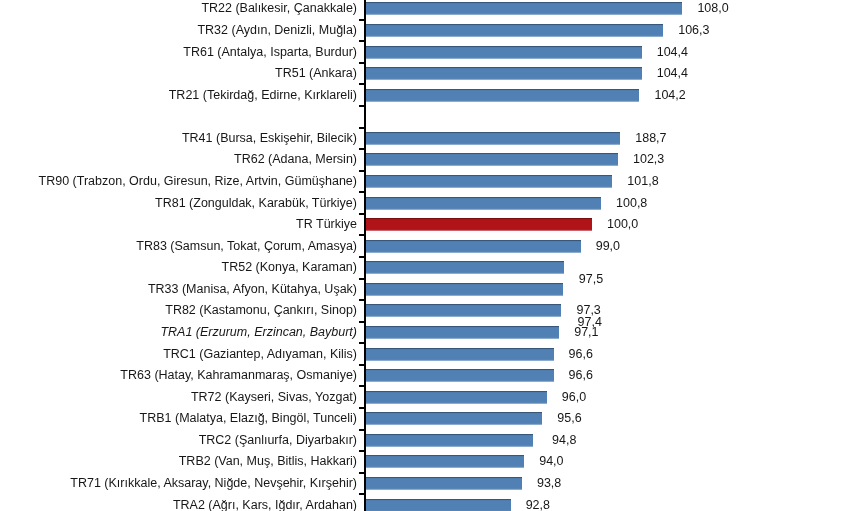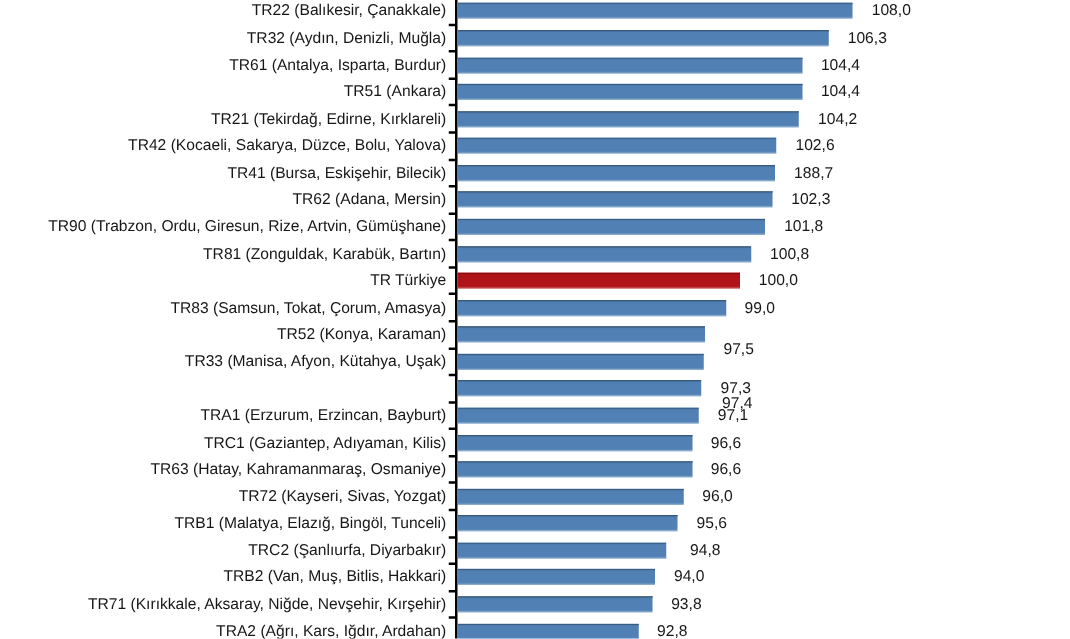--- a/index.html
+++ b/index.html
@@ -98,42 +98,37 @@
       <div class="row" style="top: 62.91px; height: 21.57px;">
         <div class="cat-label" style="top: 3.285px;">TR51 (Ankara)</div>
         <div class="bar" style="top: 4.285px; width: 275.72px; background: rgb(81, 129, 180);"></div>
         <div class="value-label" style="left: 656.72px; top: 3.285px;">104,4</div>
       </div>
       <div class="row" style="top: 84.48px; height: 21.57px;">
         <div class="cat-label" style="top: 3.285px;">TR21 (Tekirdağ, Edirne, Kırklareli)</div>
         <div class="bar" style="top: 4.285px; width: 273.46px; background: rgb(81, 129, 180);"></div>
         <div class="value-label" style="left: 654.46px; top: 3.285px;">104,2</div>
       </div>
-      <div class="row" style="top: 106.05px; height: 21.57px;">
-        <div class="cat-label" style="top: 3.285px;">TR42 (Kocaeli, Sakarya, Düzce, Bolu, Yalova)</div>
-        <div class="bar" style="top: 4.285px; width: 255.38px; background: rgb(81, 129, 180);"></div>
-        <div class="value-label" style="left: 636.38px; top: 3.285px;">102,6</div>
-      </div>
       <div class="row" style="top: 127.62px; height: 21.57px;">
         <div class="cat-label" style="top: 3.285px;">TR41 (Bursa, Eskişehir, Bilecik)</div>
         <div class="bar" style="top: 4.285px; width: 254.25px; background: rgb(81, 129, 180);"></div>
         <div class="value-label" style="left: 635.25px; top: 3.285px;">188,7</div>
       </div>
       <div class="row" style="top: 149.19px; height: 21.57px;">
         <div class="cat-label" style="top: 3.285px;">TR62 (Adana, Mersin)</div>
         <div class="bar" style="top: 4.285px; width: 251.99px; background: rgb(81, 129, 180);"></div>
         <div class="value-label" style="left: 632.99px; top: 3.285px; text-align: right;">102,3</div>
       </div>
       <div class="row" style="top: 170.76px; height: 21.57px;">
         <div class="cat-label" style="top: 3.285px;">TR90 (Trabzon, Ordu, Giresun, Rize, Artvin, Gümüşhane)</div>
         <div class="bar" style="top: 4.285px; width: 246.34px; background: rgb(81, 129, 180);"></div>
         <div class="value-label" style="left: 627.34px; top: 3.285px;">101,8</div>
       </div>
       <div class="row" style="top: 192.33px; height: 21.57px;">
-        <div class="cat-label" style="top: 3.285px;">TR81 (Zonguldak, Karabük, Bartın)</div>
+        <div class="cat-label" style="top: 3.285px;">TR81 (Zonguldak, Karabük, Türkiye)</div>
         <div class="bar" style="top: 4.285px; width: 235.04px; background: rgb(81, 129, 180);"></div>
         <div class="value-label" style="left: 616.04px; top: 3.285px;">100,8</div>
       </div>
       <div class="row" style="top: 213.9px; height: 21.57px;">
         <div class="cat-label" style="top: 3.285px;">TR Türkiye</div>
         <div class="bar" style="top: 4.285px; width: 226px; background: rgb(176, 20, 24);"></div>
         <div class="value-label" style="left: 607px; top: 3.285px;">100,0</div>
       </div>
       <div class="row" style="top: 235.47px; height: 21.57px;">
         <div class="cat-label" style="top: 3.285px;">TR83 (Samsun, Tokat, Çorum, Amasya)</div>
@@ -144,25 +139,26 @@
         <div class="cat-label" style="top: 3.285px;">TR52 (Konya, Karaman)</div>
         <div class="bar" style="top: 4.285px; width: 197.75px; background: rgb(81, 129, 180);"></div>
         <div class="value-label" style="left: 578.75px; top: 15px;">97,5</div>
       </div>
       <div class="row" style="top: 278.61px; height: 21.57px;">
         <div class="cat-label" style="top: 3.285px;">TR33 (Manisa, Afyon, Kütahya, Uşak)</div>
         <div class="bar" style="top: 4.285px; width: 196.62px; background: rgb(81, 129, 180);"></div>
         <div class="value-label" style="left: 577.62px; top: 3.285px; margin-top: 33px;">97,4</div>
       </div>
       <div class="row" style="top: 300.18px; height: 21.57px;">
+        <div class="cat-label" style="top: 3.285px;">TR82 (Kastamonu, Çankırı, Sinop)</div>
         <div class="bar" style="top: 4.285px; width: 195.49px; background: rgb(81, 129, 180);"></div>
         <div class="value-label" style="left: 576.49px; top: 3.285px;">97,3</div>
       </div>
       <div class="row" style="top: 321.75px; height: 21.57px;">
-        <div class="cat-label" style="top: 3.285px;">TRA1 (Erzurum, Erzincan, Bayburt)</div>
+        <div class="cat-label" style="top: 3.285px; font-style: italic;">TRA1 (Erzurum, Erzincan, Bayburt)</div>
         <div class="bar" style="top: 4.285px; width: 193.23px; background: rgb(81, 129, 180);"></div>
         <div class="value-label" style="left: 574.23px; top: 3.285px;">97,1</div>
       </div>
       <div class="row" style="top: 343.32px; height: 21.57px;">
         <div class="cat-label" style="top: 3.285px;">TRC1 (Gaziantep, Adıyaman, Kilis)</div>
         <div class="bar" style="top: 4.285px; width: 187.58px; background: rgb(81, 129, 180);"></div>
         <div class="value-label" style="left: 568.58px; top: 3.285px;">96,6</div>
       </div>
       <div class="row" style="top: 364.89px; height: 21.57px;">
         <div class="cat-label" style="top: 3.285px;">TR63 (Hatay, Kahramanmaraş, Osmaniye)</div>

